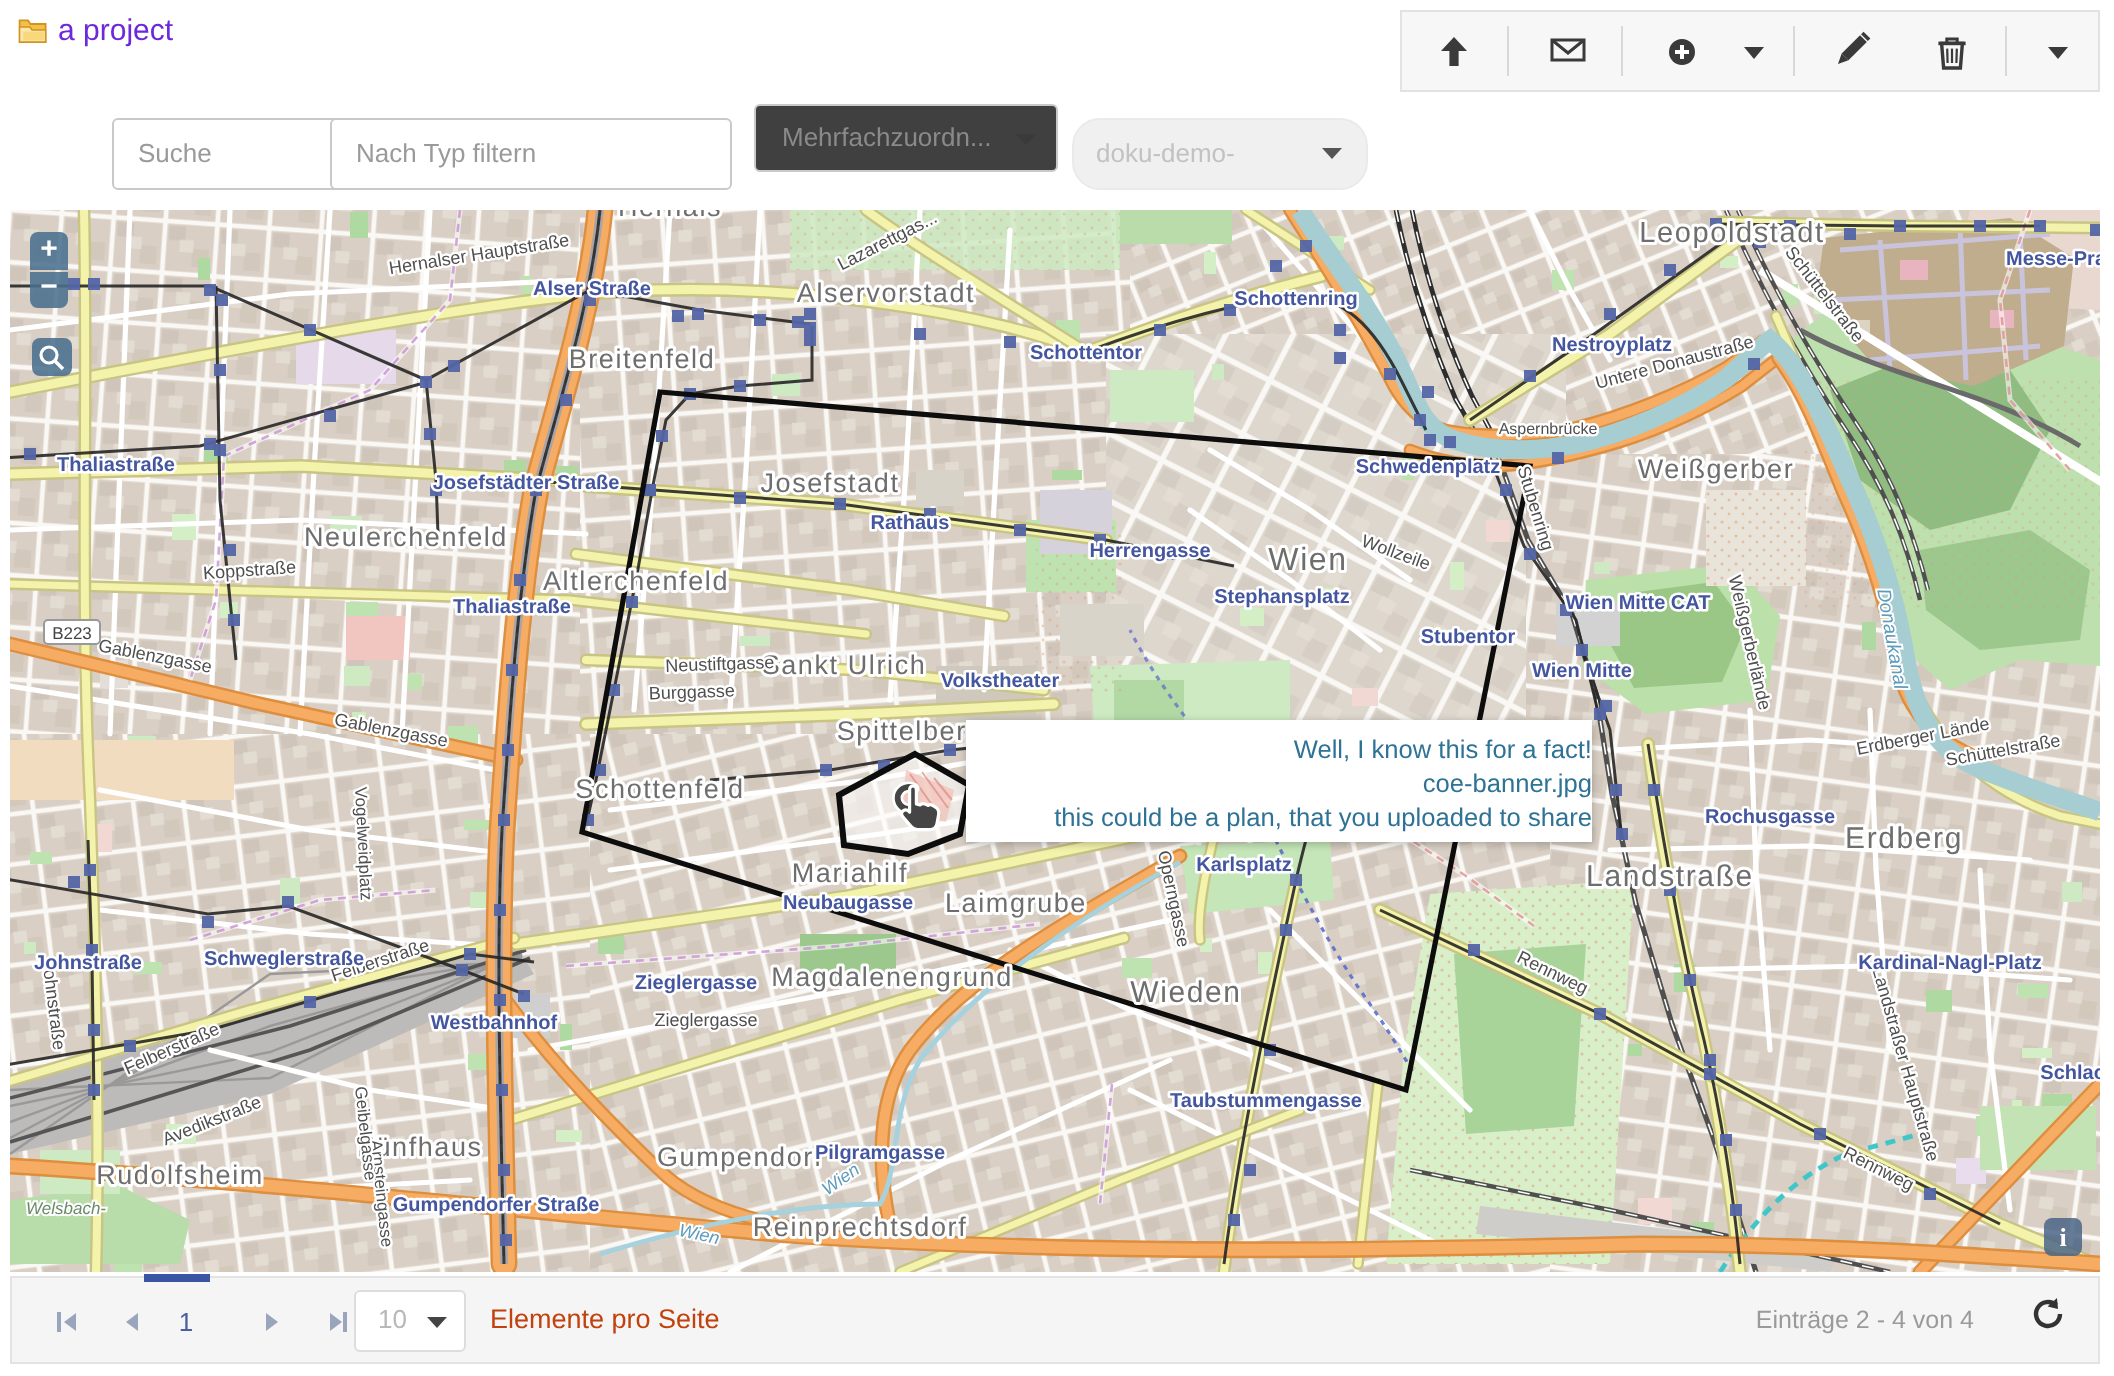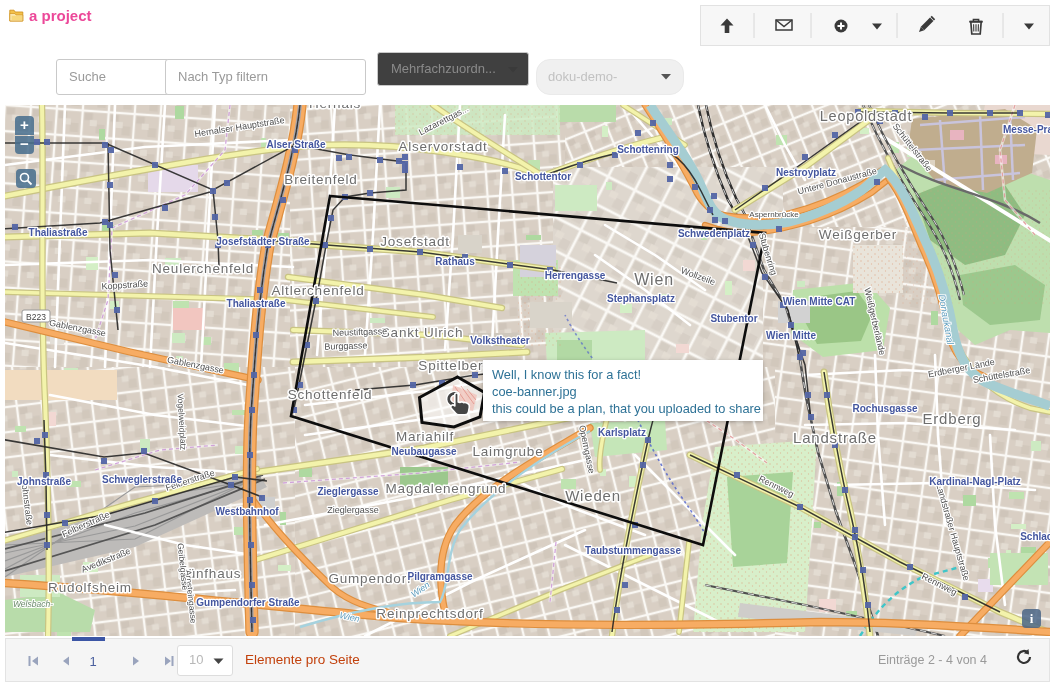--- a/index.html
+++ b/index.html
@@ -6,21 +6,21 @@
 .abs { position:absolute; }
 </style></head>
 <body>
 
 <div class="abs" style="left:9px;top:8px;width:15px;height:14px;">
 <svg width="15" height="14" viewBox="0 0 15 14">
 <path d="M0.8,2.2 L5,2.2 L6.2,4 L13.8,4 L13.8,13 L0.8,13 Z" fill="#f3c14b" stroke="#d2941f" stroke-width="0.9"></path>
 <path d="M0.8,5.5 L6,5.5 L7,7 L13.8,7 L13.8,13 L0.8,13 Z" fill="#fae7ae" stroke="#d2941f" stroke-width="0.7"></path>
 <path d="M2.6,7.8 L13,7.8 L13,12.2 L2.6,12.2 Z" fill="#f7d87c"></path>
 </svg></div>
-<div class="abs" style="left:29px;top:7px;font-size:15px;font-weight:bold;color:#ec4899;">a project</div>
+<div class="abs" style="left:29px;top:7px;font-size:15px;font-weight:normal;color:#6d28d9;">a project</div>
 
 <div class="abs" style="left:700px;top:5px;width:350px;height:41px;background:#f7f7f7;border:1px solid #e2e2e2;"></div>
 <svg class="abs" style="left:700px;top:5px;" width="350" height="41" viewBox="0 0 350 41">
   <g stroke="#d8d8d8" stroke-width="1">
       <line x1="54" y1="8" x2="54" y2="33"></line>
       <line x1="111" y1="8" x2="111" y2="33"></line>
       <line x1="197" y1="8" x2="197" y2="33"></line>
       <line x1="303" y1="8" x2="303" y2="33"></line>
     </g>
   <g fill="#3a3a3a" transform="translate(0,-2)">
@@ -653,21 +653,21 @@
 <div class="abs" style="left:15px;top:116px;width:19px;height:19px;background:rgba(74,111,142,0.88);border-radius:4px 4px 0 0;color:#fff;font-size:15px;font-weight:bold;text-align:center;line-height:18px;">+</div>
 <div class="abs" style="left:15px;top:136px;width:19px;height:18px;background:rgba(74,111,142,0.88);border-radius:0 0 4px 4px;color:#fff;font-size:15px;font-weight:bold;text-align:center;line-height:15px;">−</div>
 <div class="abs" style="left:16px;top:169px;width:20px;height:19px;background:rgba(74,111,142,0.88);border-radius:4px;">
   <svg style="position:absolute;left:3px;top:3px;" width="14" height="14" viewBox="0 0 14 14">
       <circle cx="5.5" cy="5.5" r="4" fill="none" stroke="#fff" stroke-width="1.6"></circle>
       <line x1="8.5" y1="8.5" x2="12.5" y2="12.5" stroke="#fff" stroke-width="1.8"></line>
     </svg>
 </div>
 <div class="abs" style="left:1022px;top:609px;width:19px;height:19px;background:rgba(74,101,134,0.85);border-radius:4px;color:#fff;font-size:13px;font-weight:bold;text-align:center;line-height:19px;font-family:'Liberation Serif',serif;">i</div>
 
-<div class="abs" style="left:483px;top:360px;width:280px;height:61px;background:#fff;box-shadow:0 1px 4px rgba(0,0,0,0.25);padding:6px 0 0 9px;">
+<div class="abs" style="left:483px;top:360px;width:313px;height:61px;background:#fff;box-shadow:0 1px 4px rgba(0,0,0,0.25);padding:6px 0 0 9px;text-align:right;">
   <div style="font-size:12.8px;color:#2e7296;line-height:17px;white-space:nowrap;">Well, I know this for a fact!<br>coe-banner.jpg<br>this could be a plan, that you uploaded to share</div>
 </div>
 
 <div class="abs" style="left:72px;top:637px;width:33px;height:4px;background:#3b55a5;z-index:6;"></div>
 <div class="abs" style="left:5px;top:638px;width:1045px;height:44px;background:#f5f5f5;border:1px solid #e3e3e3;">
   <svg style="position:absolute;left:17px;top:8px;" width="160" height="28" viewBox="0 0 160 28">
     <g fill="#9aa4bd">
       <path d="M 5.5,9 L 7.5,9 L 7.5,19 L 5.5,19 Z M 15,9.5 L 15,18.5 L 9,14 Z"></path>
       <path d="M 46,9.5 L 46,18.5 L 40,14 Z"></path>
       <path d="M 110,9.5 L 110,18.5 L 116,14 Z"></path>

